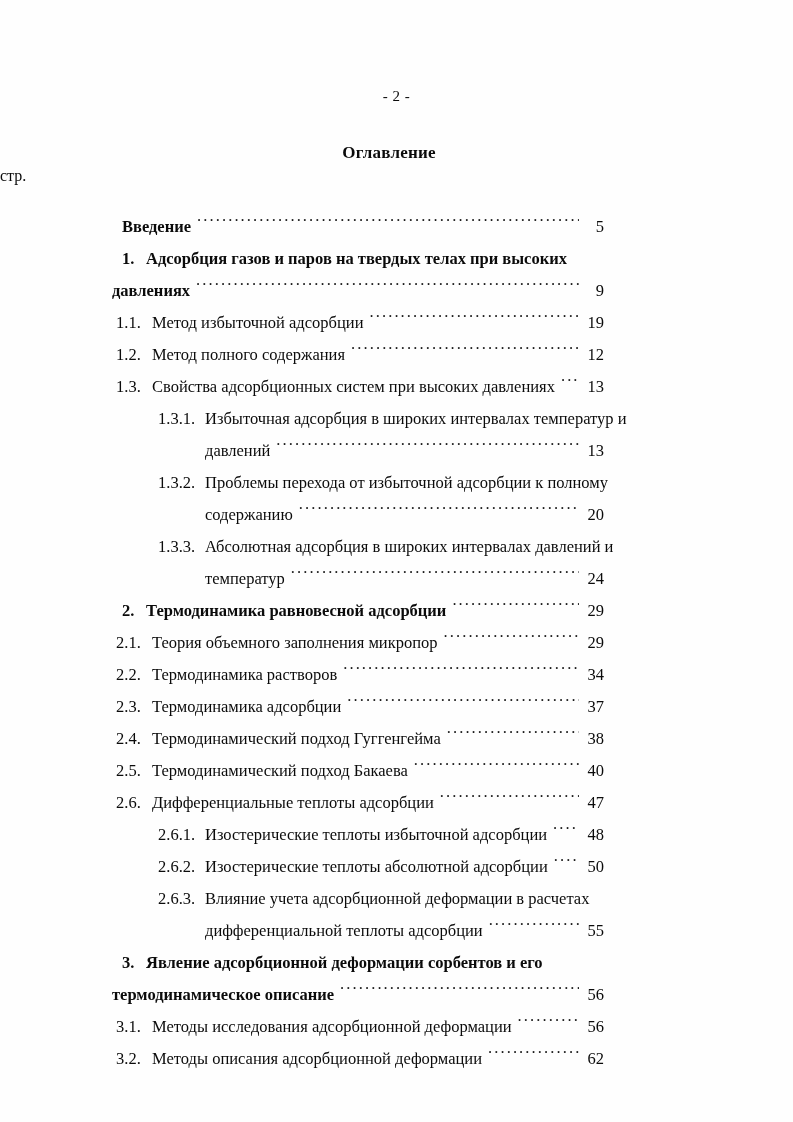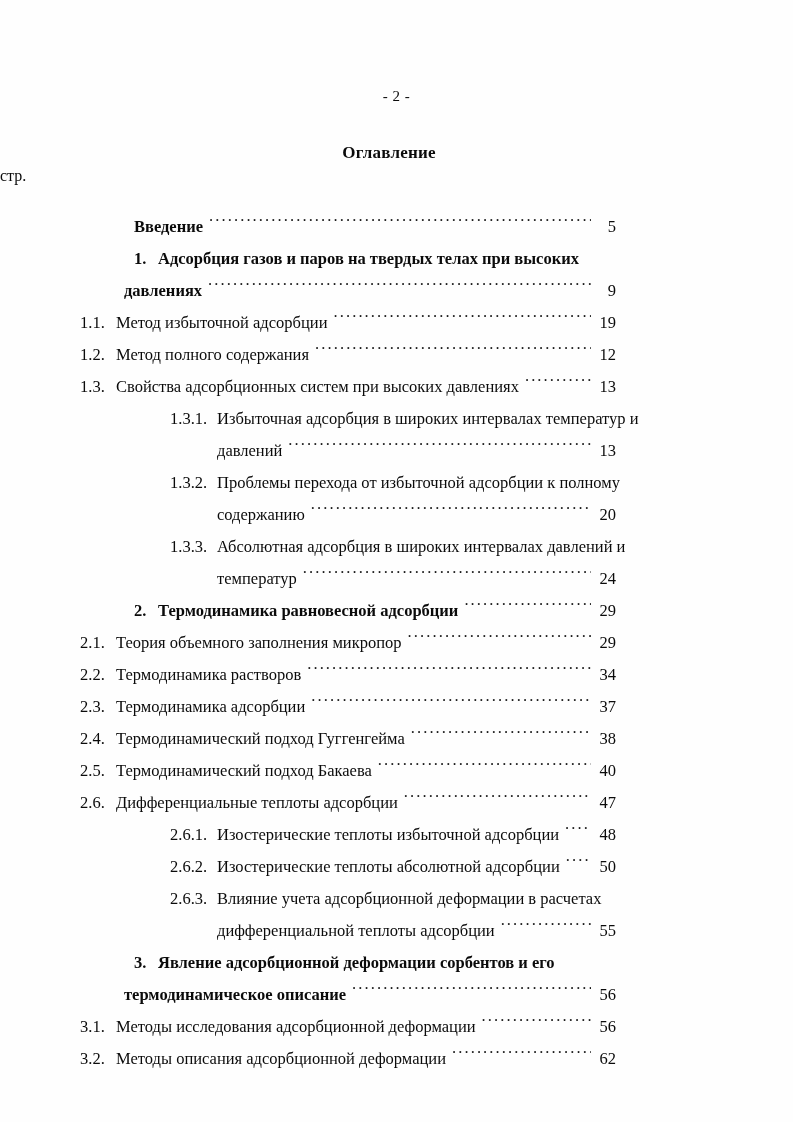--- a/index.html
+++ b/index.html
@@ -56,21 +56,20 @@
     text-align: left;
     font-size: 16px;
   }
 
   
   .toc {
     position: absolute;
     top: 211px;
     left: 0;
     width: 657px;
-    margin-left: 12px;
   }
 
   .toc-entry {
     position: relative;
     font-size: 16.5px;
     line-height: 32px;
     color: #0b0b0b;
   }
 
   
@@ -112,21 +111,21 @@
 
   .pageno {
     flex: 0 0 auto;
     text-align: right;
     min-width: 20px;
     padding-left: 4px;
   }
 
   
   .lvl0 .toc-line { padding-left: 122px; }
-  .lvl1 .toc-line { padding-left: 68px; }
+  .lvl1 .toc-line { padding-left: 116px; }
   .lvl2 .toc-line { padding-left: 158px; }
 
   
   .lvl0 .num { width: 0px; }
   .lvl0.numbered .num { width: 24px; }
   .lvl1 .num { width: 36px; }
   .lvl2 .num { width: 47px; }
 
   
   .lvl0 .cont { padding-left: 112px; }

